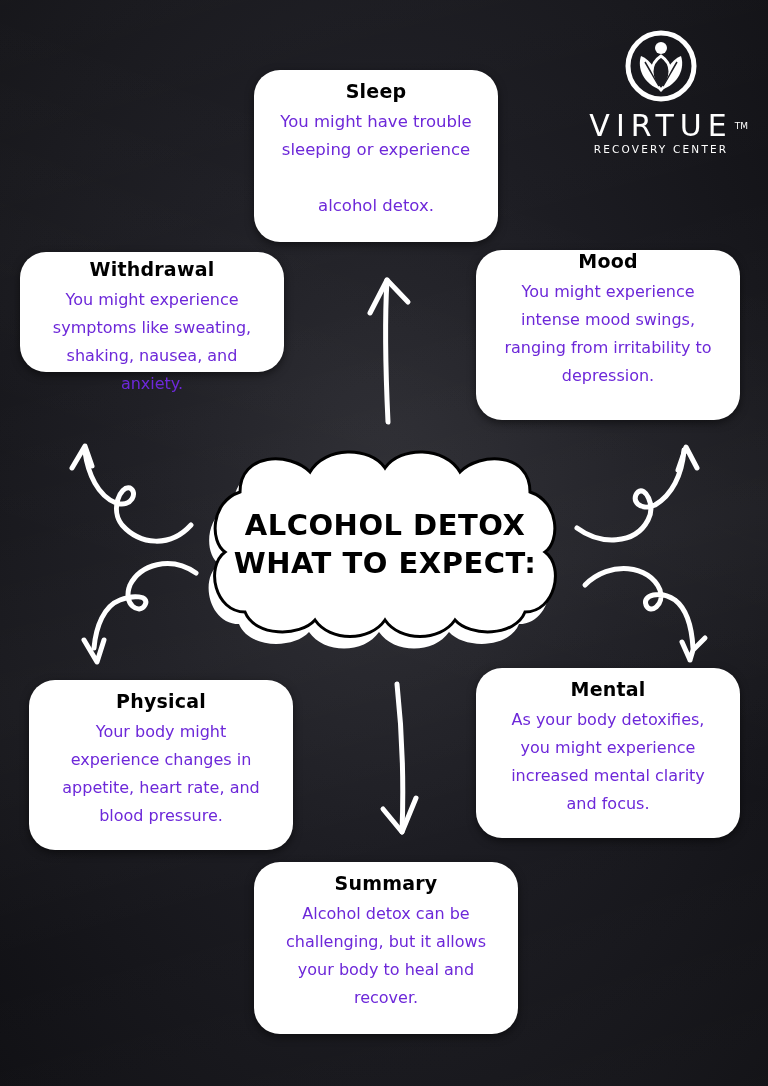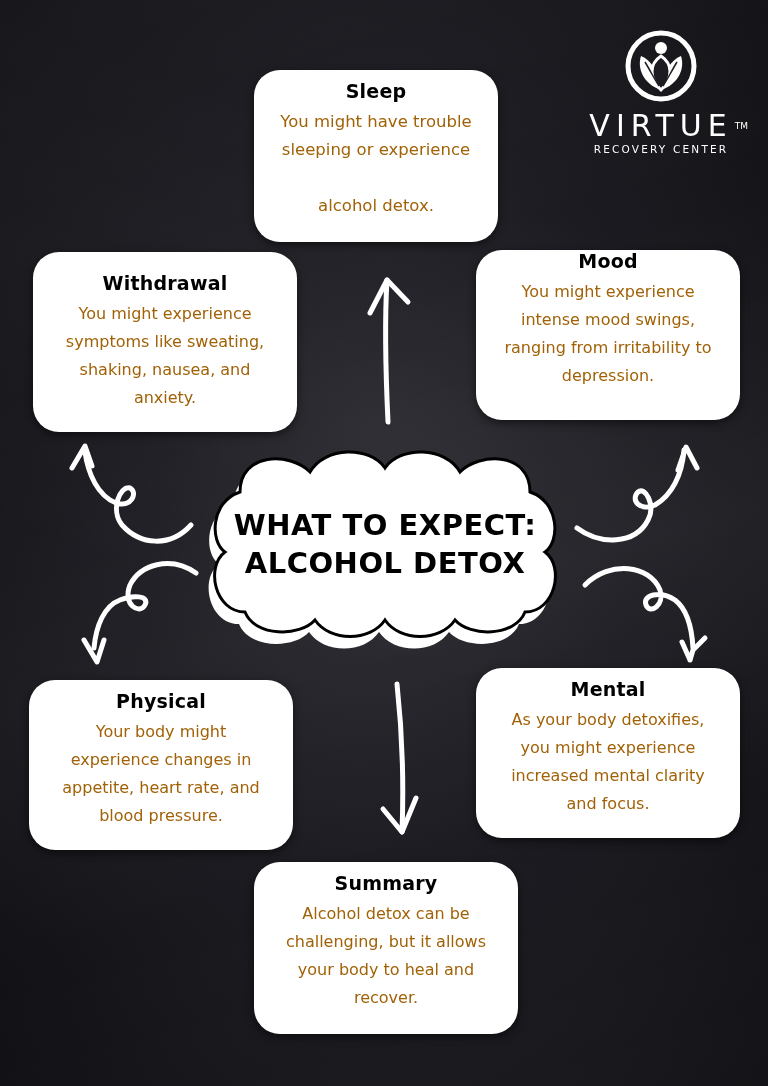--- a/index.html
+++ b/index.html
@@ -19,24 +19,24 @@
     position:absolute; background:#fff; border-radius:26px;
     box-shadow: 0 3px 8px rgba(0,0,0,0.5);
     text-align:center; color:#111; box-sizing:border-box;
   }
   .card h2 {
     margin:0; font-family:"DejaVu Sans", sans-serif; font-weight:bold;
     font-size:19px; letter-spacing:0.2px; color:#000;
   }
   .card p {
     margin:6px 0 0 0; font-family:"DejaVu Sans", sans-serif; font-size:16.5px;
-    line-height:28px; color:#a16207; font-weight:normal;
+    line-height:28px; color:#6d28d9; font-weight:normal;
   }
   #card-sleep { left:254px; top:70px; width:244px; height:172px; padding-top:10px; }
-  #card-withdrawal { left:33px; top:252px; width:264px; height:180px; padding-top:20px; }
+  #card-withdrawal { left:20px; top:252px; width:264px; height:120px; padding-top:6px; }
   #card-mood { left:476px; top:250px; width:264px; height:170px; }
   #card-physical { left:29px; top:680px; width:264px; height:170px; padding-top:10px; }
   #card-mental { left:476px; top:668px; width:264px; height:170px; padding-top:10px; }
   #card-summary { left:254px; top:862px; width:264px; height:172px; padding-top:10px; }
   #card-mood p, #card-withdrawal p { font-size:16px; }
   #card-physical p, #card-mental p, #card-summary p { font-size:16px; }
 
   .logo { position:absolute; left:566px; top:28px; width:190px; text-align:center; color:#fff; }
   .logo .brand { font-family:"DejaVu Sans", sans-serif; font-weight:normal; font-size:30px; letter-spacing:6px; line-height:32px; margin-top:2px; position:relative; }
   .logo .tm { font-size:9px; position:absolute; top:0; right:8px; letter-spacing:0; }
@@ -112,22 +112,22 @@
   <path d="M40 60 C40 20 90 20 110 40 C125 14 170 14 185 36 C200 14 245 14 260 40 C280 20 330 20 330 60
            C360 70 360 110 345 120 C365 135 355 180 325 180 C315 205 270 205 255 188
            C240 210 200 210 185 188 C170 210 130 210 115 188 C100 205 55 205 45 180
            C15 180 5 135 25 120 C10 110 10 70 40 60 Z" fill="#fff" transform="translate(-6,12)"></path>
   <path d="M40 60 C40 20 90 20 110 40 C125 14 170 14 185 36 C200 14 245 14 260 40 C280 20 330 20 330 60
            C360 70 360 110 345 120 C365 135 355 180 325 180 C315 205 270 205 255 188
            C240 210 200 210 185 188 C170 210 130 210 115 188 C100 205 55 205 45 180
            C15 180 5 135 25 120 C10 110 10 70 40 60 Z" fill="#fff" stroke="#000" stroke-width="3"></path>
 </svg>
 <div class="title-text">
+  <div>ALCOHOL DETOX</div>
   <div>WHAT TO EXPECT:</div>
-  <div>ALCOHOL DETOX</div>
 </div>
 
 <div class="card" id="card-sleep">
   <h2>Sleep</h2>
   <p>
     <span>You might have trouble</span><br>
     <span>sleeping or experience</span><br>
     <br>
     <span>alcohol detox.</span>
   </p>

